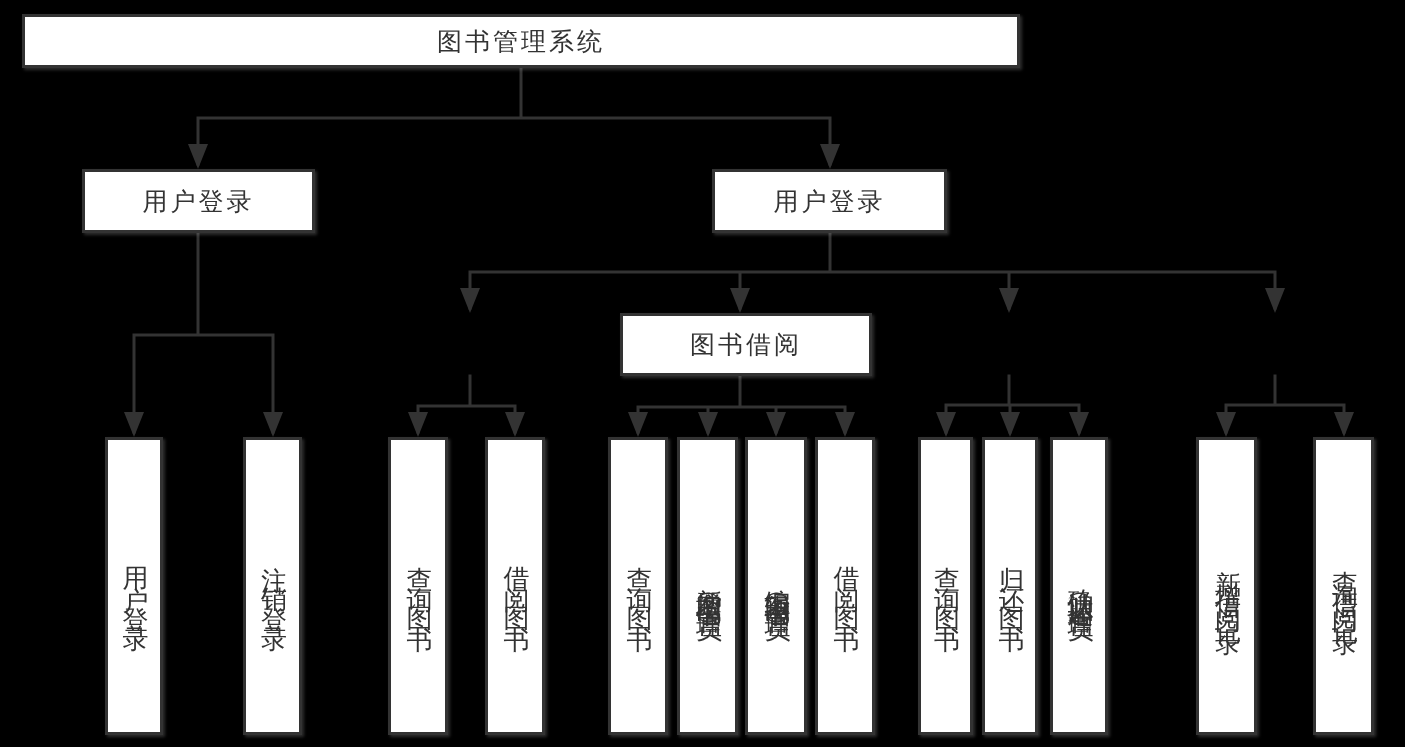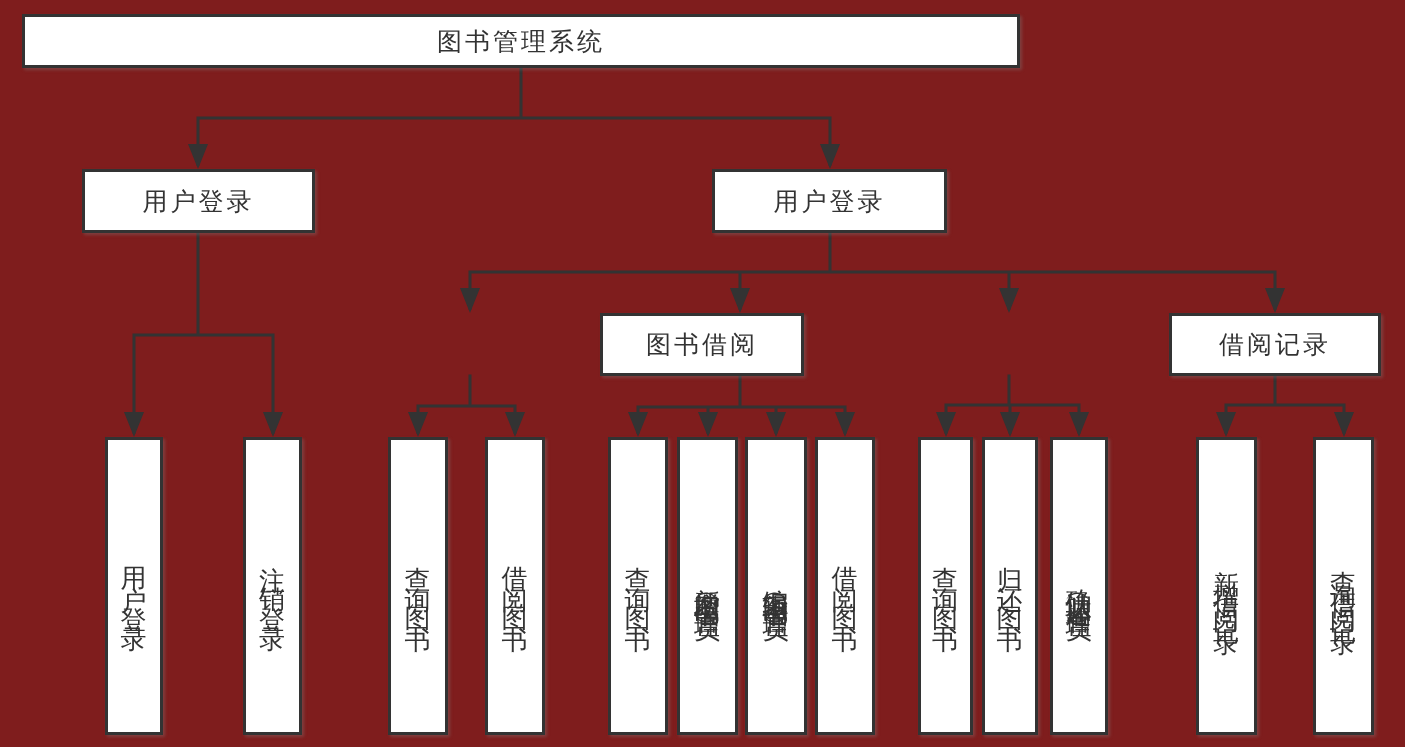--- a/index.html
+++ b/index.html
@@ -1,21 +1,21 @@
 <!DOCTYPE html>
 <html><head>
 <meta charset="utf-8">
 <style>
   html, body { margin: 0; padding: 0; background: #fff; }
   .canvas {
     position: relative;
     width: 1405px;
     height: 747px;
-    background: #7f1d1d;
-    font-family: Liberation Sans, sans-serif;
+    background: #000000;
+    font-family: Liberation Mono, monospace;
     color: #333333;
     overflow: hidden;
   }
   .connectors {
     position: absolute;
     left: 0; top: 0;
     z-index: 0;
   }
   .box {
     position: absolute;
@@ -103,25 +103,22 @@
     <span class="hlabel">图书管理系统</span>
   </div>
 
   <div class="box" style="left:82px;top:169px;width:233px;height:64px">
     <span class="hlabel">用户登录</span>
   </div>
   <div class="box" style="left:712px;top:169px;width:235px;height:64px">
     <span class="hlabel">用户登录</span>
   </div>
 
-  <div class="box" style="left:600px;top:313px;width:204px;height:63px">
+  <div class="box" style="left:620px;top:313px;width:252px;height:63px">
     <span class="hlabel">图书借阅</span>
-  </div>
-  <div class="box" style="left:1169px;top:313px;width:212px;height:63px">
-    <span class="hlabel">借阅记录</span>
   </div>
 
   <div class="box" style="left:105px;top:437px;width:58px;height:298px">
     <span class="vlabel v4">用户登录</span>
   </div>
   <div class="box" style="left:243px;top:437px;width:59px;height:298px">
     <span class="vlabel v4">注销登录</span>
   </div>
 
   <div class="box" style="left:388px;top:437px;width:60px;height:298px">

